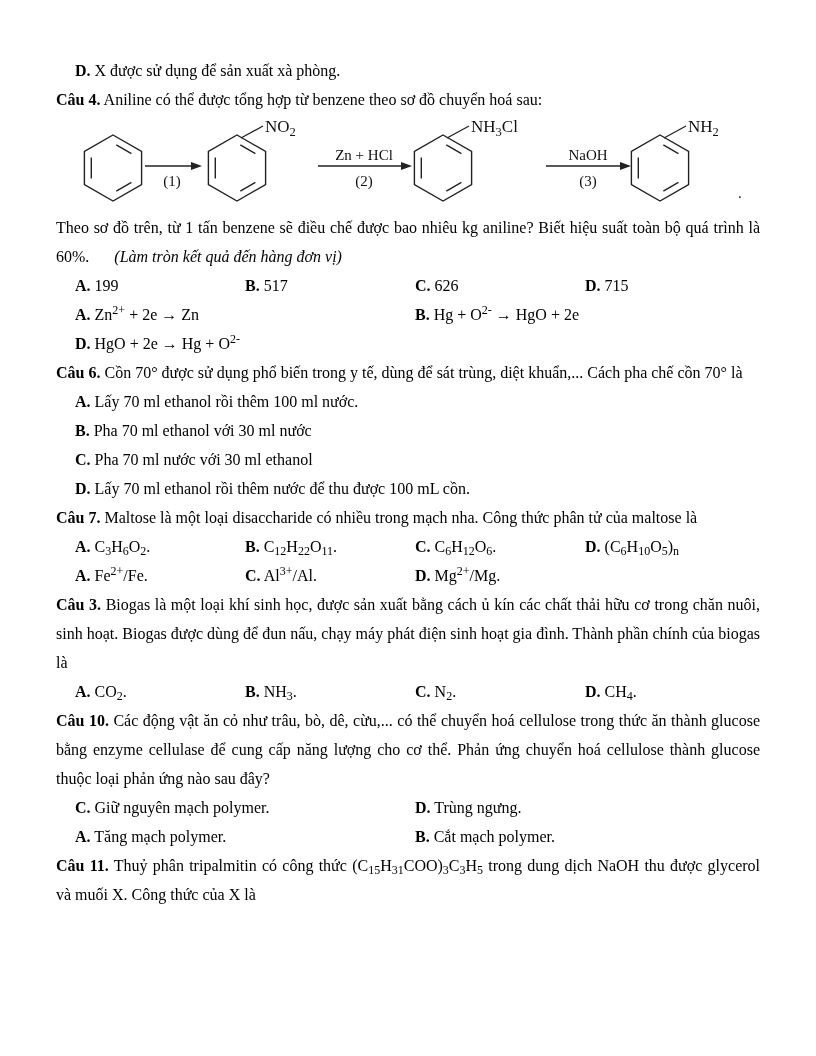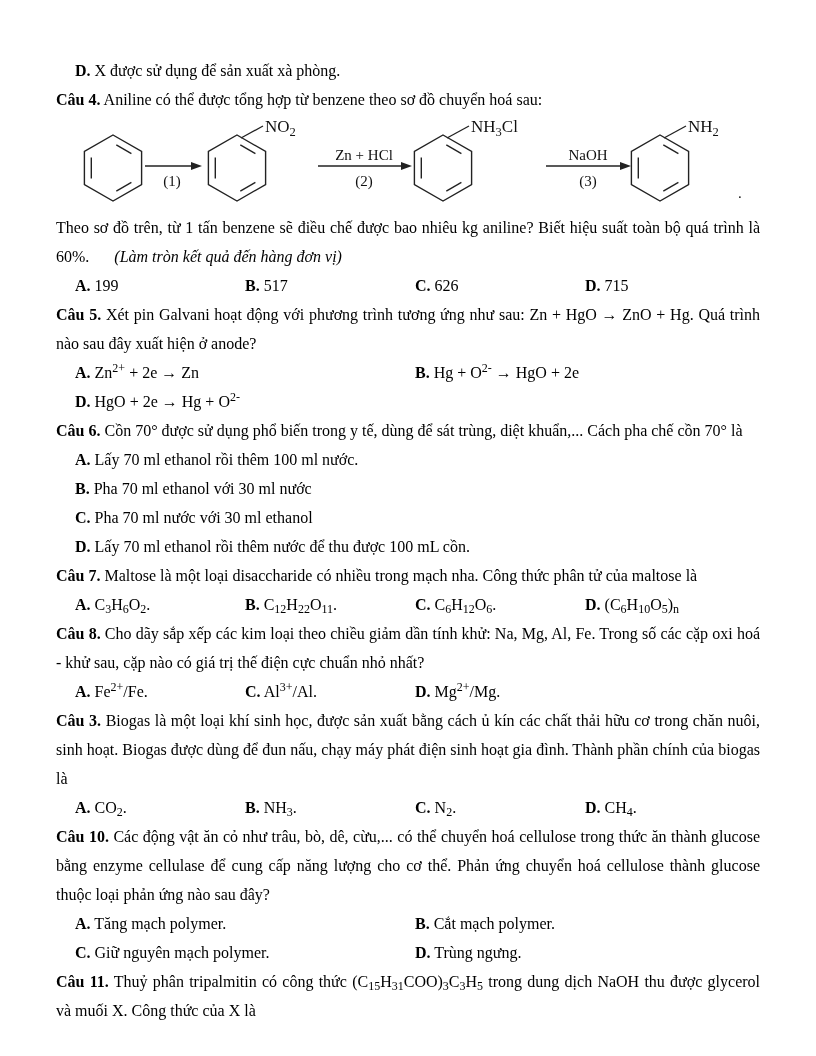--- a/index.html
+++ b/index.html
@@ -96,24 +96,20 @@
     <span>Theo sơ đồ trên, từ 1 tấn benzene sẽ điều chế được bao nhiêu kg aniline? Biết hiệu suất toàn bộ quá trình là 60%.</span>
     <i class="qnote">(Làm tròn kết quả đến hàng đơn vị)</i>
   </p>
   <div class="opt-row4">
     <span class="opt"><b class="olabel">A.</b> <span>199</span></span>
     <span class="opt"><b class="olabel">B.</b> <span>517</span></span>
     <span class="opt"><b class="olabel">C.</b> <span>626</span></span>
     <span class="opt"><b class="olabel">D.</b> <span>715</span></span>
   </div>
 
-  <p>
-    <b class="qlabel">Câu 5.</b>
-    <span>Xét pin Galvani hoạt động với phương trình tương ứng như sau: Zn + HgO → ZnO + Hg. Quá trình nào sau đây xuất hiện ở anode?</span>
-  </p>
   <div class="opt-row2">
     <span class="opt"><b class="olabel">A.</b> <span>Zn<sup>2+</sup> + 2e → Zn</span></span>
     <span class="opt"><b class="olabel">B.</b> <span>Hg + O<sup>2-</sup> → HgO + 2e</span></span>
   </div>
   <div class="opt-row2">
     <span class="opt"><b class="olabel">D.</b> <span>HgO + 2e → Hg + O<sup>2-</sup></span></span>
   </div>
 
   <p>
     <b class="qlabel">Câu 6.</b>
@@ -130,24 +126,20 @@
     <b class="qlabel">Câu 7.</b>
     <span>Maltose là một loại disaccharide có nhiều trong mạch nha. Công thức phân tử của maltose là</span>
   </p>
   <div class="opt-row4">
     <span class="opt"><b class="olabel">A.</b> <span>C<sub>3</sub>H<sub>6</sub>O<sub>2</sub>.</span></span>
     <span class="opt"><b class="olabel">B.</b> <span>C<sub>12</sub>H<sub>22</sub>O<sub>11</sub>.</span></span>
     <span class="opt"><b class="olabel">C.</b> <span>C<sub>6</sub>H<sub>12</sub>O<sub>6</sub>.</span></span>
     <span class="opt"><b class="olabel">D.</b> <span>(C<sub>6</sub>H<sub>10</sub>O<sub>5</sub>)<sub>n</sub></span></span>
   </div>
 
-  <p>
-    <b class="qlabel">Câu 8.</b>
-    <span>Cho dãy sắp xếp các kim loại theo chiều giảm dần tính khử: Na, Mg, Al, Fe. Trong số các cặp oxi hoá - khử sau, cặp nào có giá trị thế điện cực chuẩn nhỏ nhất?</span>
-  </p>
   <div class="opt-row4">
     <span class="opt"><b class="olabel">A.</b> <span>Fe<sup>2+</sup>/Fe.</span></span>
     <span class="opt"><b class="olabel">C.</b> <span>Al<sup>3+</sup>/Al.</span></span>
     <span class="opt"><b class="olabel">D.</b> <span>Mg<sup>2+</sup>/Mg.</span></span>
   </div>
 
   <p>
     <b class="qlabel">Câu 3.</b>
     <span>Biogas là một loại khí sinh học, được sản xuất bằng cách ủ kín các chất thải hữu cơ trong chăn nuôi, sinh hoạt. Biogas được dùng để đun nấu, chạy máy phát điện sinh hoạt gia đình. Thành phần chính của biogas là</span>
   </p>
@@ -156,26 +148,26 @@
     <span class="opt"><b class="olabel">B.</b> <span>NH<sub>3</sub>.</span></span>
     <span class="opt"><b class="olabel">C.</b> <span>N<sub>2</sub>.</span></span>
     <span class="opt"><b class="olabel">D.</b> <span>CH<sub>4</sub>.</span></span>
   </div>
 
   <p>
     <b class="qlabel">Câu 10.</b>
     <span>Các động vật ăn cỏ như trâu, bò, dê, cừu,... có thể chuyển hoá cellulose trong thức ăn thành glucose bằng enzyme cellulase để cung cấp năng lượng cho cơ thể. Phản ứng chuyển hoá cellulose thành glucose thuộc loại phản ứng nào sau đây?</span>
   </p>
   <div class="opt-row2">
+    <span class="opt"><b class="olabel">C.</b> <span>Giữ nguyên mạch polymer.</span></span>
+    <span class="opt"><b class="olabel">D.</b> <span>Trùng ngưng.</span></span>
+  </div>
+  <div class="opt-row2">
     <span class="opt"><b class="olabel">A.</b> <span>Tăng mạch polymer.</span></span>
     <span class="opt"><b class="olabel">B.</b> <span>Cắt mạch polymer.</span></span>
-  </div>
-  <div class="opt-row2">
-    <span class="opt"><b class="olabel">C.</b> <span>Giữ nguyên mạch polymer.</span></span>
-    <span class="opt"><b class="olabel">D.</b> <span>Trùng ngưng.</span></span>
   </div>
 
   <p>
     <b class="qlabel">Câu 11.</b>
     <span>Thuỷ phân tripalmitin có công thức (C<sub>15</sub>H<sub>31</sub>COO)<sub>3</sub>C<sub>3</sub>H<sub>5</sub> trong dung dịch NaOH thu được glycerol và muối X. Công thức của X là</span>
   </p>
 
 </div>
 
 </body></html>

